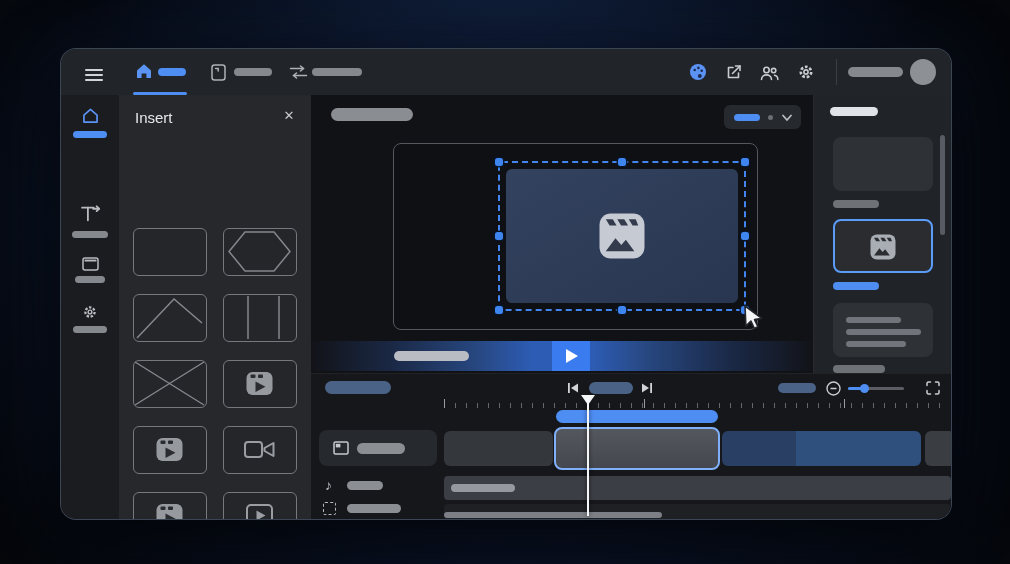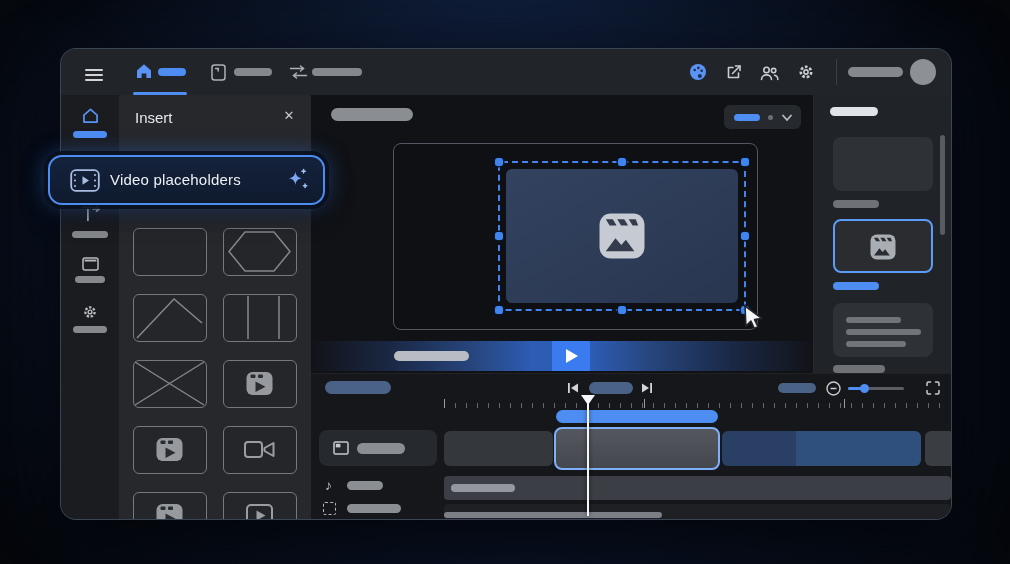--- a/index.html
+++ b/index.html
@@ -339,37 +339,17 @@
       <div class="abs" style="left:12px;top:128px;width:13px;height:13px;border:1.5px dashed #b5b8bd;border-radius:2px;box-sizing:border-box;"></div>
       <div class="pill" style="left:36px;top:130px;width:54px;height:9px;background:#8b8e93;"></div>
       <div class="abs" style="left:133px;top:130px;width:507px;height:16px;background:#1e2024;border-radius:4px;"></div>
       <div class="abs" style="left:133px;top:138px;width:218px;height:6px;border-radius:3px;background:#7c7f85;"></div>
 
       <div class="playhead-line"></div>
       <div class="playhead-tri"></div>
     </div>
   </div>
 
-  <div class="vprow">
-    <svg class="abs" style="left:20px;top:12px;" width="30" height="23" viewBox="0 0 30 23">
-      <rect x="1.2" y="1.2" width="27.6" height="20.6" rx="4.5" fill="none" stroke="#a9bde2" stroke-width="1.8"></rect>
-      <path d="M12.5 7.2L19 11.5l-6.5 4.3z" fill="#a9bde2"></path>
-      <g fill="#a9bde2">
-          <circle cx="5" cy="6" r="1.05"></circle>
-          <circle cx="5" cy="11.5" r="1.05"></circle>
-          <circle cx="5" cy="17" r="1.05"></circle>
-          <circle cx="25" cy="6" r="1.05"></circle>
-          <circle cx="25" cy="11.5" r="1.05"></circle>
-          <circle cx="25" cy="17" r="1.05"></circle>
-        </g>
-    </svg>
-    <div class="vplabel">Video placeholders</div>
-    <svg class="abs" style="left:233px;top:10px;" width="27" height="27" viewBox="0 0 24 24">
-      <path d="M11 4c.5 3.8 2.2 5.5 6 6-3.8.5-5.5 2.2-6 6-.5-3.8-2.2-5.5-6-6 3.8-.5 5.5-2.2 6-6z" fill="#7ea6f5"></path>
-      <path d="M18.3 2.2v3M16.8 3.7h3" stroke="#9fc0fa" stroke-width="1.4" stroke-linecap="round"></path>
-      <path d="M19.6 15.2v3M18.1 16.7h3" stroke="#9fc0fa" stroke-width="1.4" stroke-linecap="round"></path>
-    </svg>
-  </div>
 
   <svg class="abs" style="left:740px;top:304px;" width="26" height="28" viewBox="0 0 26 28">
     <path d="M5 2l.9 20 5-4.9 3.4 7.3 3.6-1.7-3.4-7.1 7.3-1.2z" fill="#f5f6f8" stroke="#23262b" stroke-width="1.6" stroke-linejoin="round"></path>
   </svg>
 </div>
 
 </body></html>

